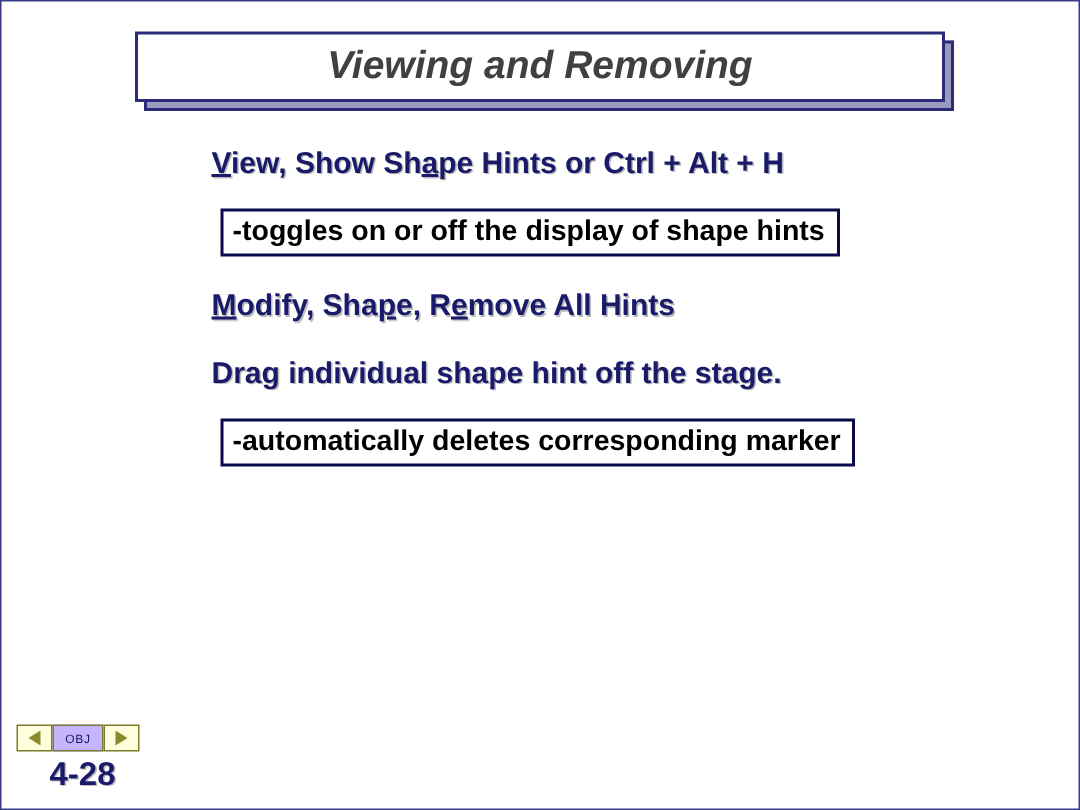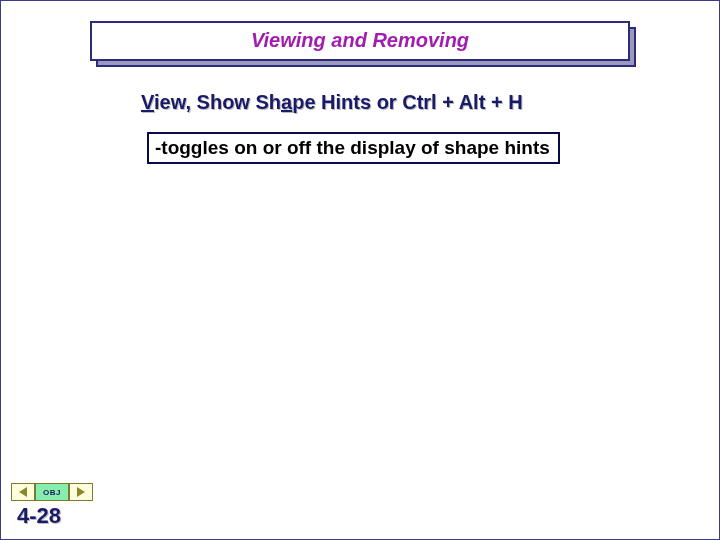--- a/index.html
+++ b/index.html
@@ -23,24 +23,24 @@
     border: 2px solid #2b2b7a;
   }
   .title-box {
     position: relative;
     background: #fff;
     border: 2px solid #2b2b7a;
     text-align: center;
     padding: 6px 10px 8px;
   }
   .title-box h1 {
-    font-size: 20px;
+    font-size: 26px;
     font-weight: bold;
     font-style: italic;
-    color: #a21caf;
+    color: #404040;
     line-height: 1.1;
   }
   .content {
     margin-left: 140px;
     margin-right: 30px;
   }
   .heading {
     font-size: 20px;
     font-weight: bold;
     color: #1a1a6a;
@@ -84,32 +84,32 @@
   .tri-left, .tri-right {
     width: 0; height: 0;
     border-top: 5px solid transparent;
     border-bottom: 5px solid transparent;
   }
   .tri-left { border-right: 8px solid #8a8a2a; }
   .tri-right { border-left: 8px solid #8a8a2a; }
   .obj-box {
     width: 34px; height: 18px;
     border: 1px solid #7a7a30;
-    background: #86efac;
+    background: #c4b5fd;
     font-size: 8px;
-    font-weight: bold;
+    font-weight: normal;
     color: #1a1a6a;
     display: flex;
     align-items: center;
     justify-content: center;
     letter-spacing: 0.5px;
   }
   .slide-num {
     position: absolute;
-    left: 16px; bottom: 10px;
+    left: 32px; bottom: 10px;
     font-size: 22px;
     font-weight: bold;
     color: #1a1a6a;
     text-shadow: 1px 1px 0 #bbb;
   }
   .copyright {
     position: absolute;
     left: 110px; bottom: 8px;
     font-size: 10px;
     color: #1a1a6a;
@@ -126,20 +126,25 @@
     </h1>
   </div>
 </div>
 
 <div class="content">
   <div>
     <div class="heading"><span class="ul">V</span><span>iew, Show Sh</span><span class="ul">a</span><span>pe Hints or Ctrl + Alt + H</span></div>
     <div class="detail-row"><span class="detail">-toggles on or off the display of shape hints</span></div>
   </div>
   <div>
+    <div class="heading"><span class="ul">M</span><span>odify, Sha</span><span class="ul">p</span><span>e, R</span><span class="ul">e</span><span>move All Hints</span></div>
+  </div>
+  <div>
+    <div class="heading"><span>Drag individual shape hint off the stage.</span></div>
+    <div class="detail-row"><span class="detail">-automatically deletes corresponding marker</span></div>
   </div>
 </div>
 
 <div class="footer">
   <div class="nav">
     <div class="tri-btn">
       <div class="tri-left"></div>
     </div>
     <div class="obj-box">
       <span>OBJ</span>

